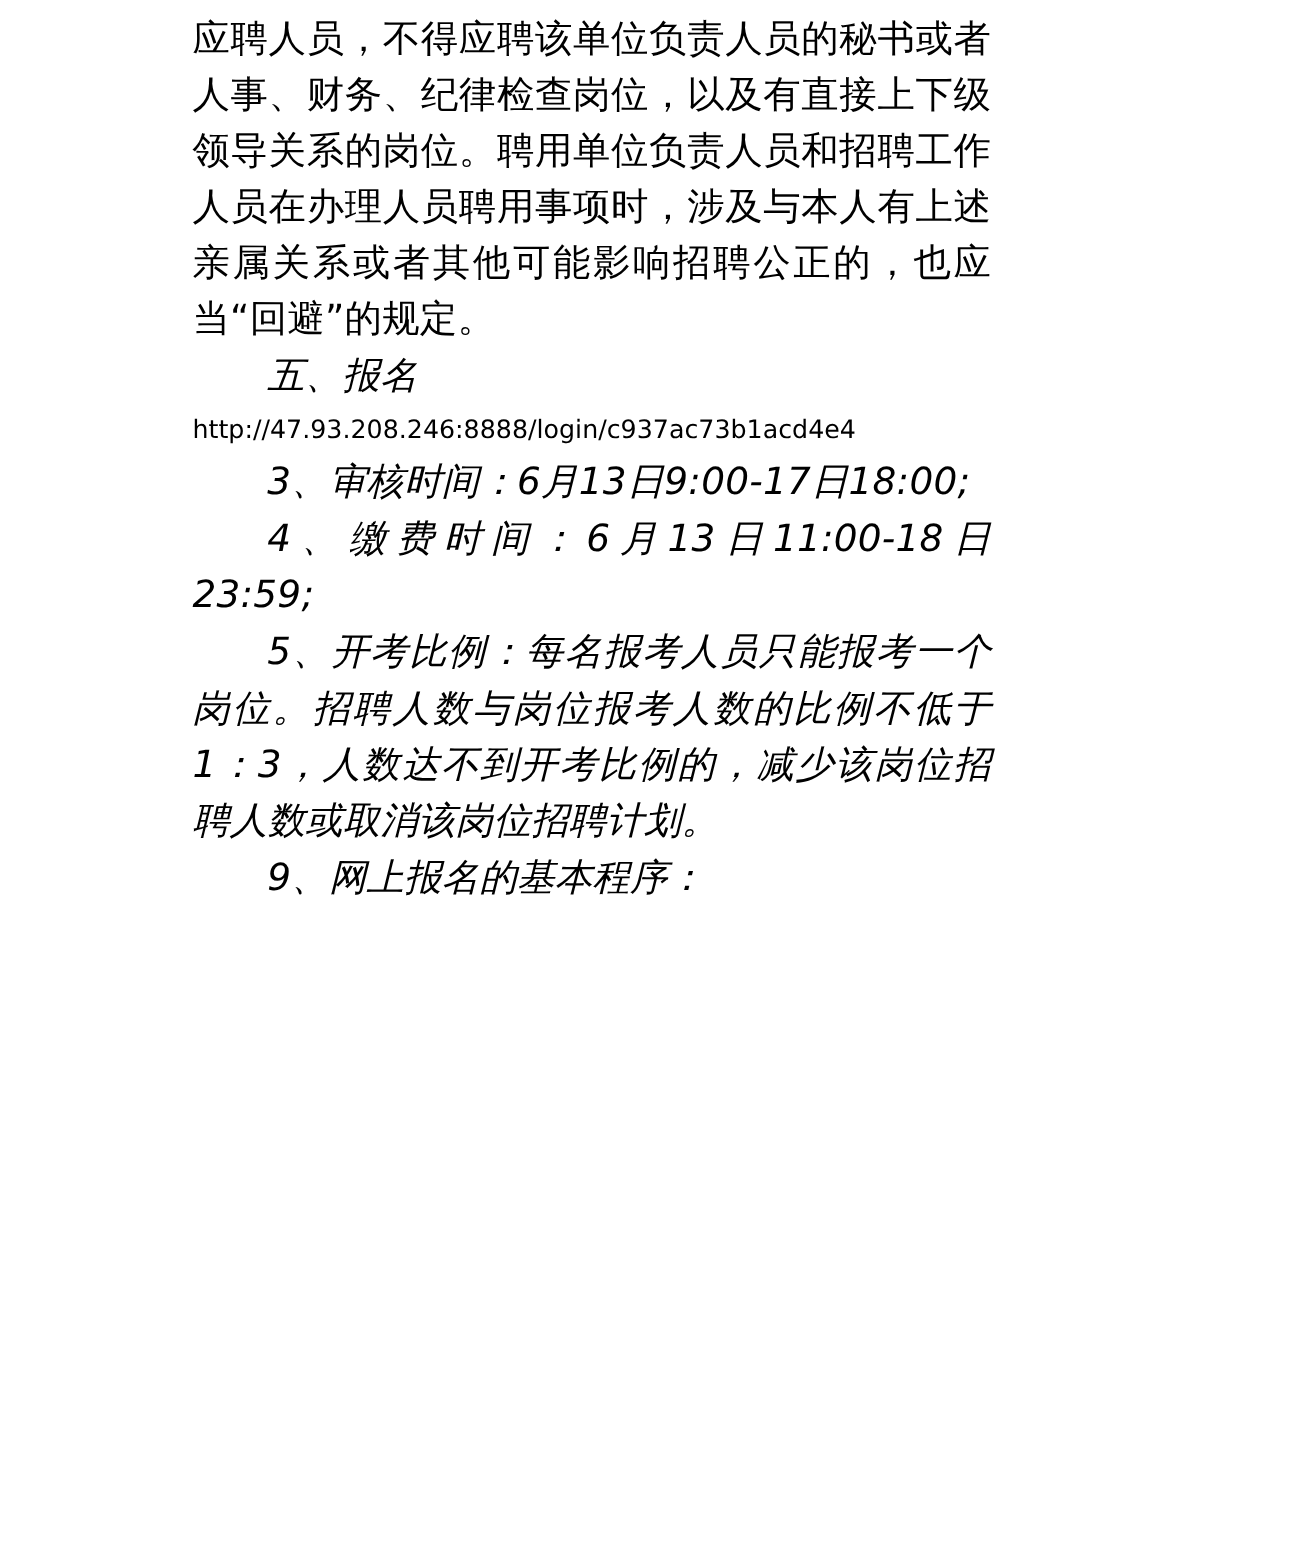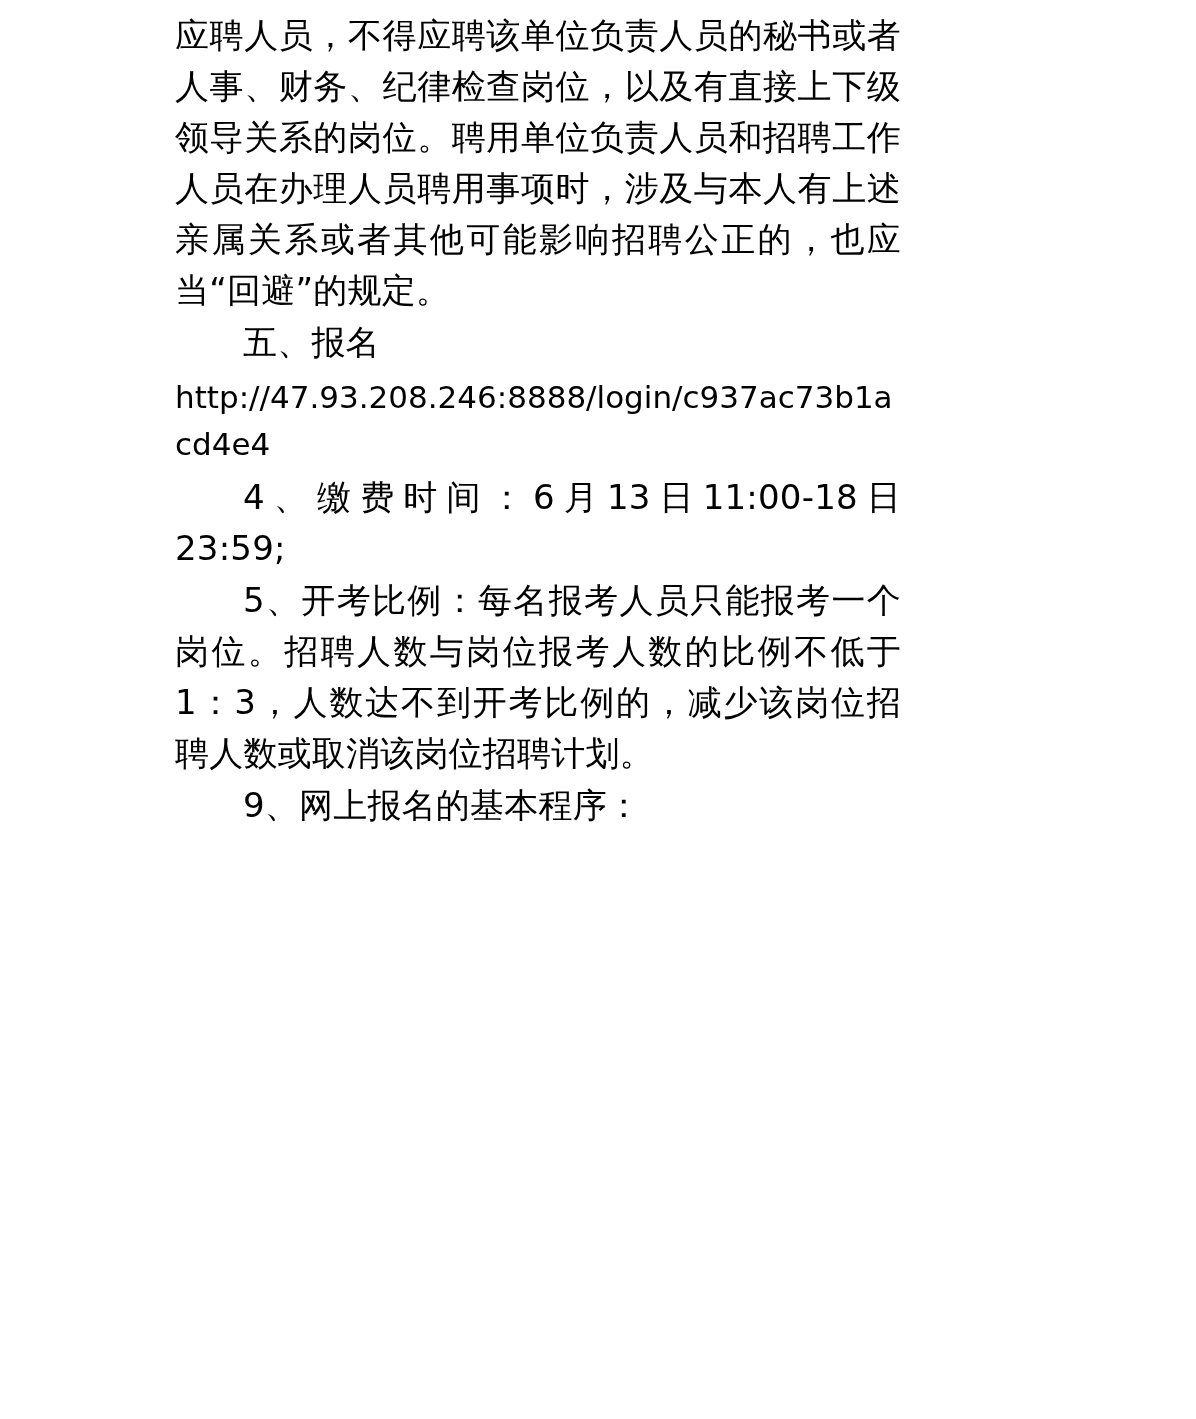--- a/index.html
+++ b/index.html
@@ -27,26 +27,27 @@
     letter-spacing: 0.2px;
     text-align: justify;
     text-justify: inter-ideograph;
   }
   .para {
     margin: 0 0 1px 0;
     text-indent: 0;
   }
   .indent {
     text-indent: 2em;
+    font-style: italic;
   }
   .bold {
     font-weight: bold;
   }
   .url-line {
-    font-size: 31px;
+    font-size: 23px;
     letter-spacing: 0px;
     margin: 6px 0 4px 0;
     word-break: break-all;
   }
   .tight {
     line-height: 1.50;
   }
 </style>
 </head>
 <body>
@@ -56,20 +57,21 @@
 
     <p class="para tight">应聘人员，不得应聘该单位负责人员的秘书或者人事、财务、纪律检查岗位，以及有直接上下级领导关系的岗位。聘用单位负责人员和招聘工作人员在办理人员聘用事项时，涉及与本人有上述亲属关系或者其他可能影响招聘公正的，也应当“回避”的规定。</p>
 
     <p class="para indent tight">五、报名</p>
 
 
 
     <p class="para url-line">http://47.93.208.246:8888/login/c937ac73b1acd4e4</p>
 
 
+    <p class="para indent tight">3、审核时间：6月13日9:00-17日18:00;</p>
 
     <p class="para indent tight">4、缴费时间：6月13日11:00-18日23:59;</p>
 
     <p class="para indent tight">5、开考比例：每名报考人员只能报考一个岗位。招聘人数与岗位报考人数的比例不低于1：3，人数达不到开考比例的，减少该岗位招聘人数或取消该岗位招聘计划。</p>
 
     <p class="para indent tight">9、网上报名的基本程序：</p>
 
 
 
   </div>

